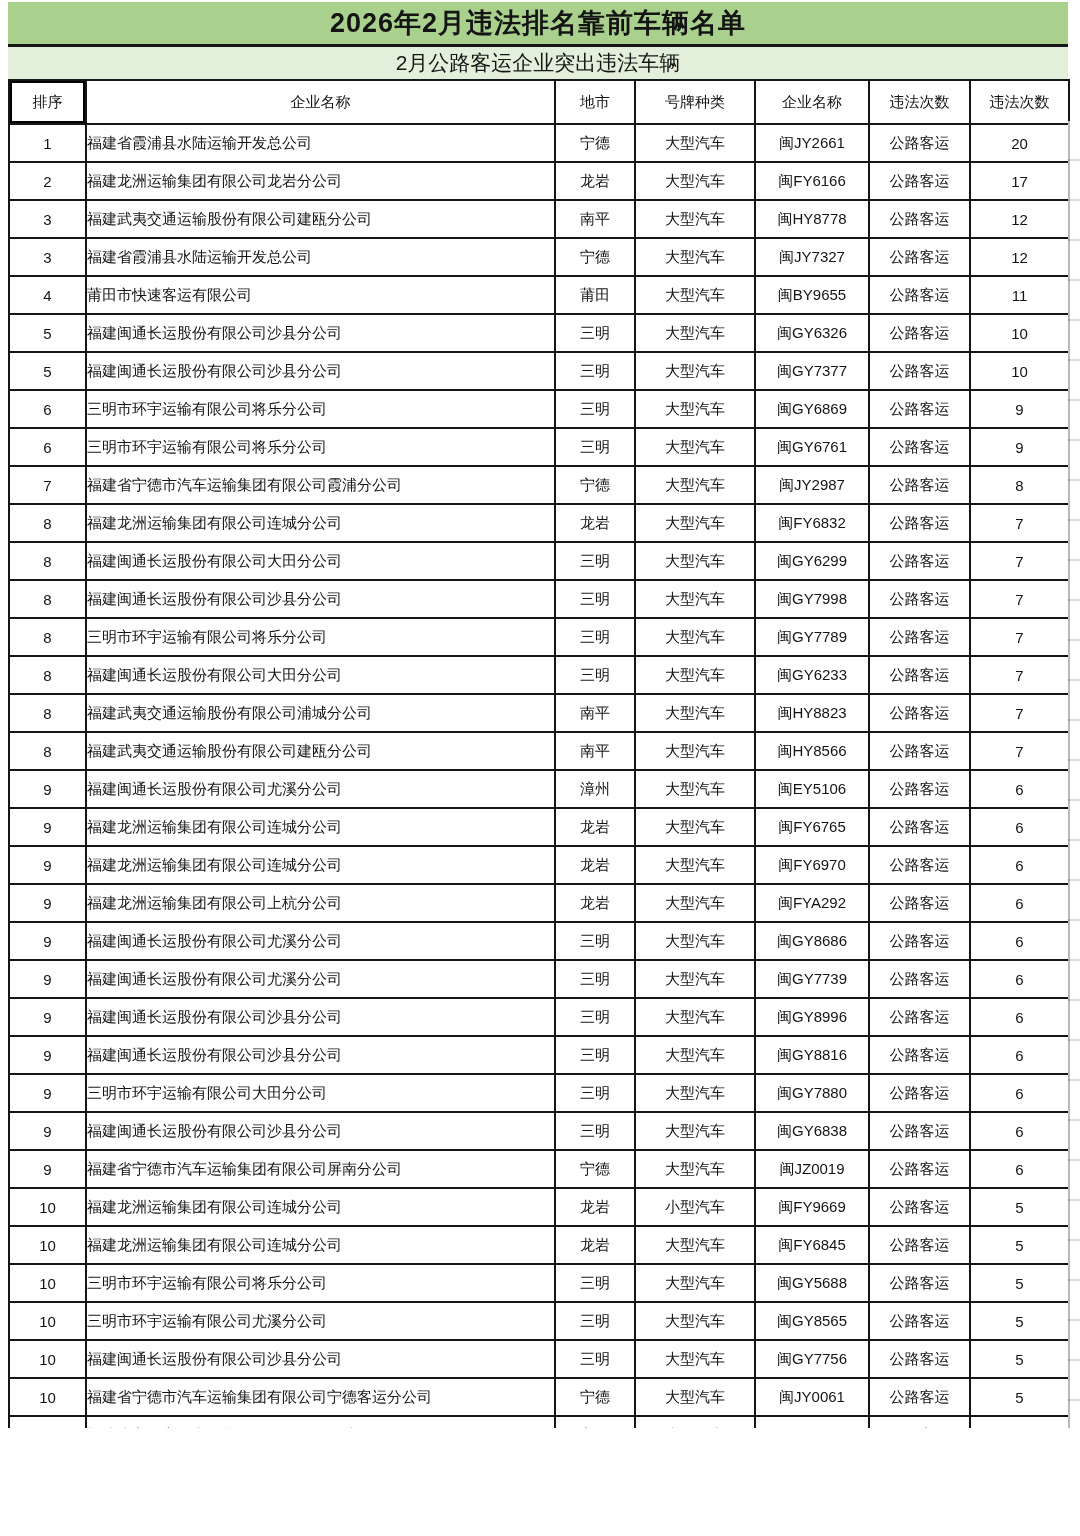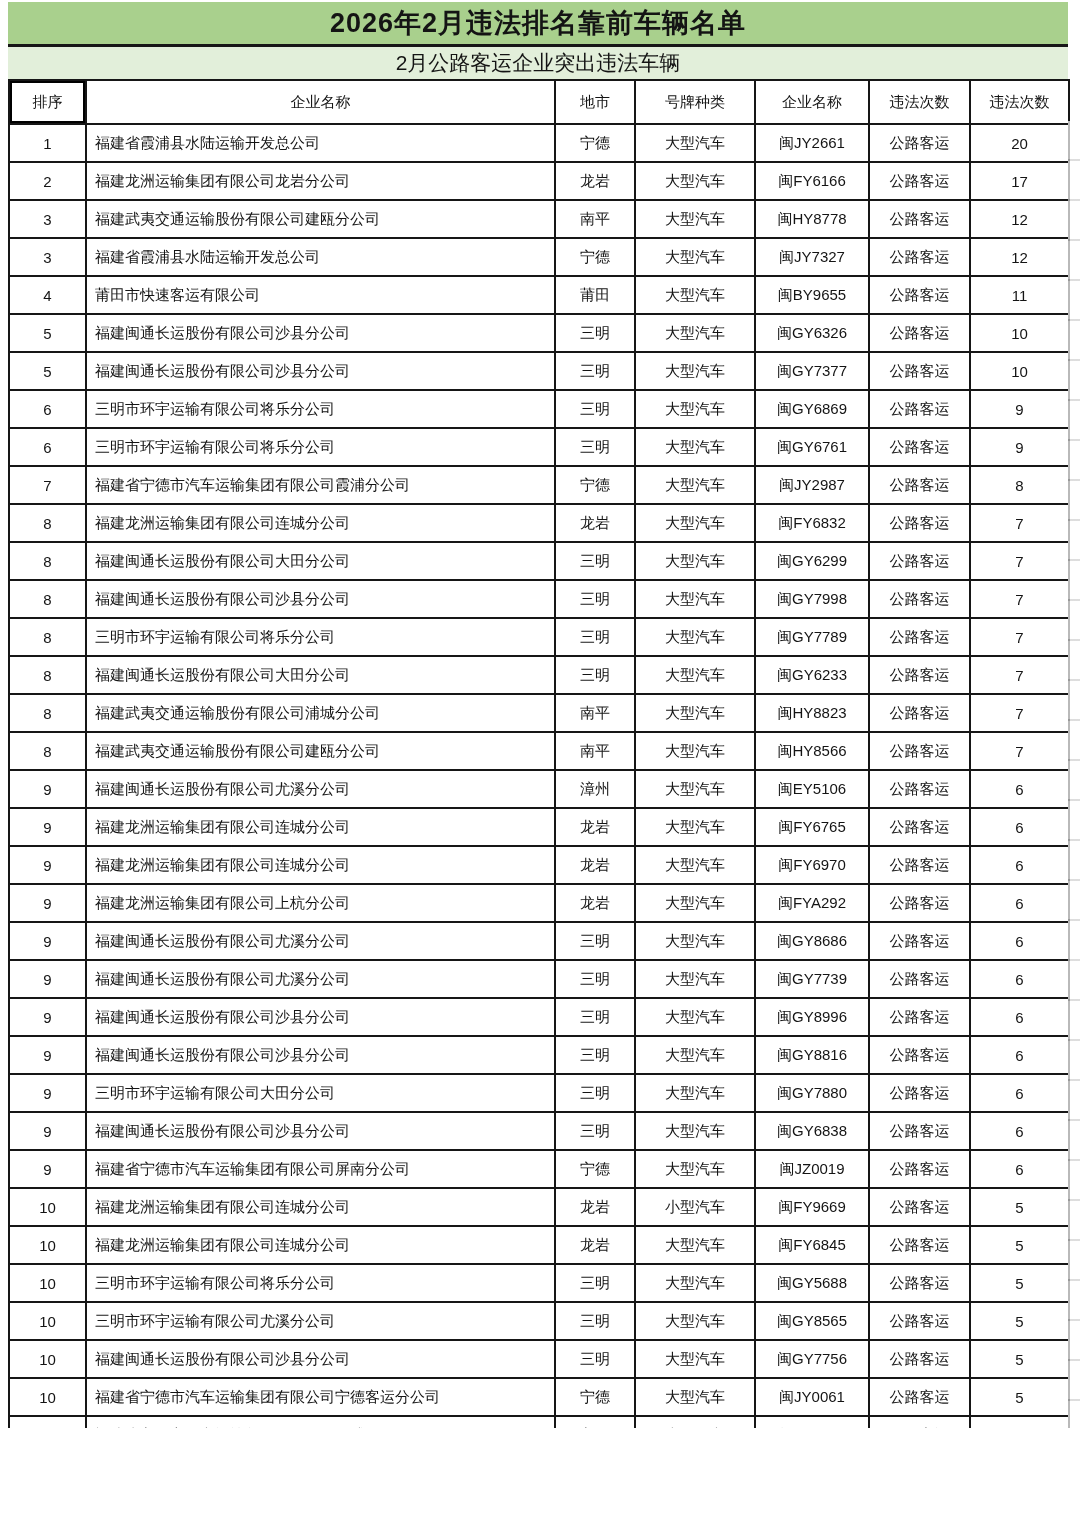--- a/index.html
+++ b/index.html
@@ -52,21 +52,21 @@
     vertical-align: middle;
     padding: 0 4px;
     overflow: hidden;
     white-space: nowrap;
     box-sizing: border-box;
   }
   table.sheet thead th { height: 44px; }
   table.sheet tbody td { height: 38px; }
   table.sheet td.col-company {
     text-align: left;
-    padding-left: 8px;
+    padding-left: 0;
   }
   th.rank-header {
     box-shadow: inset 0 0 0 2px #000000;
   }
   
   .right-stub {
     position: absolute;
     top: 121px;
     right: 0;
     width: 12px;

